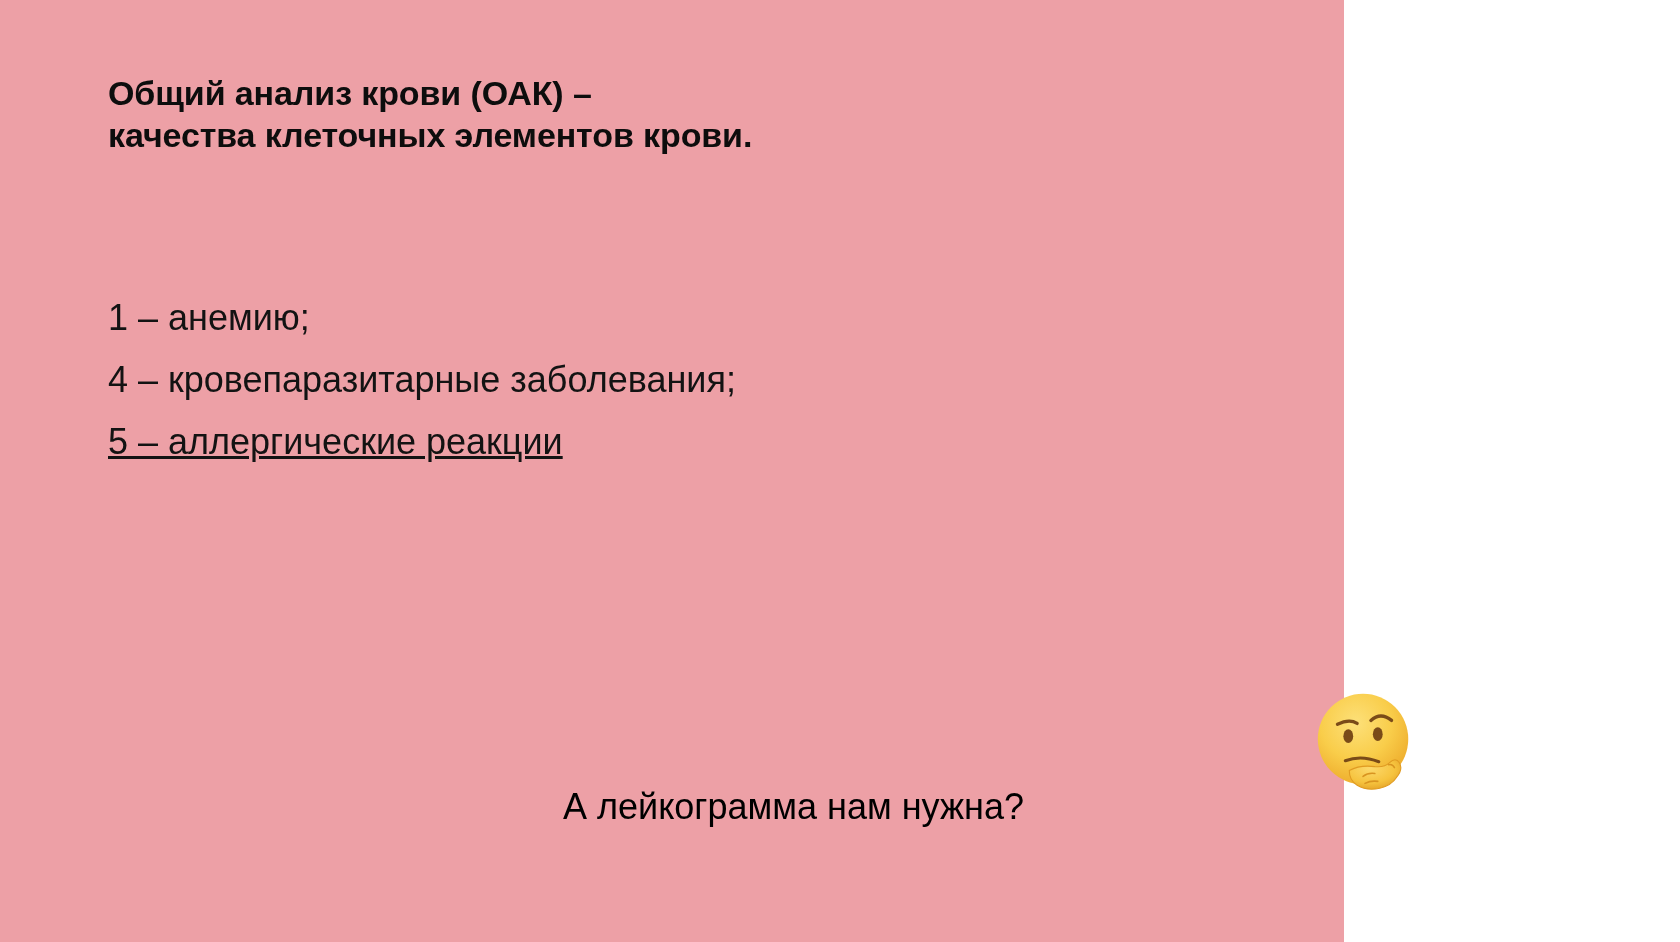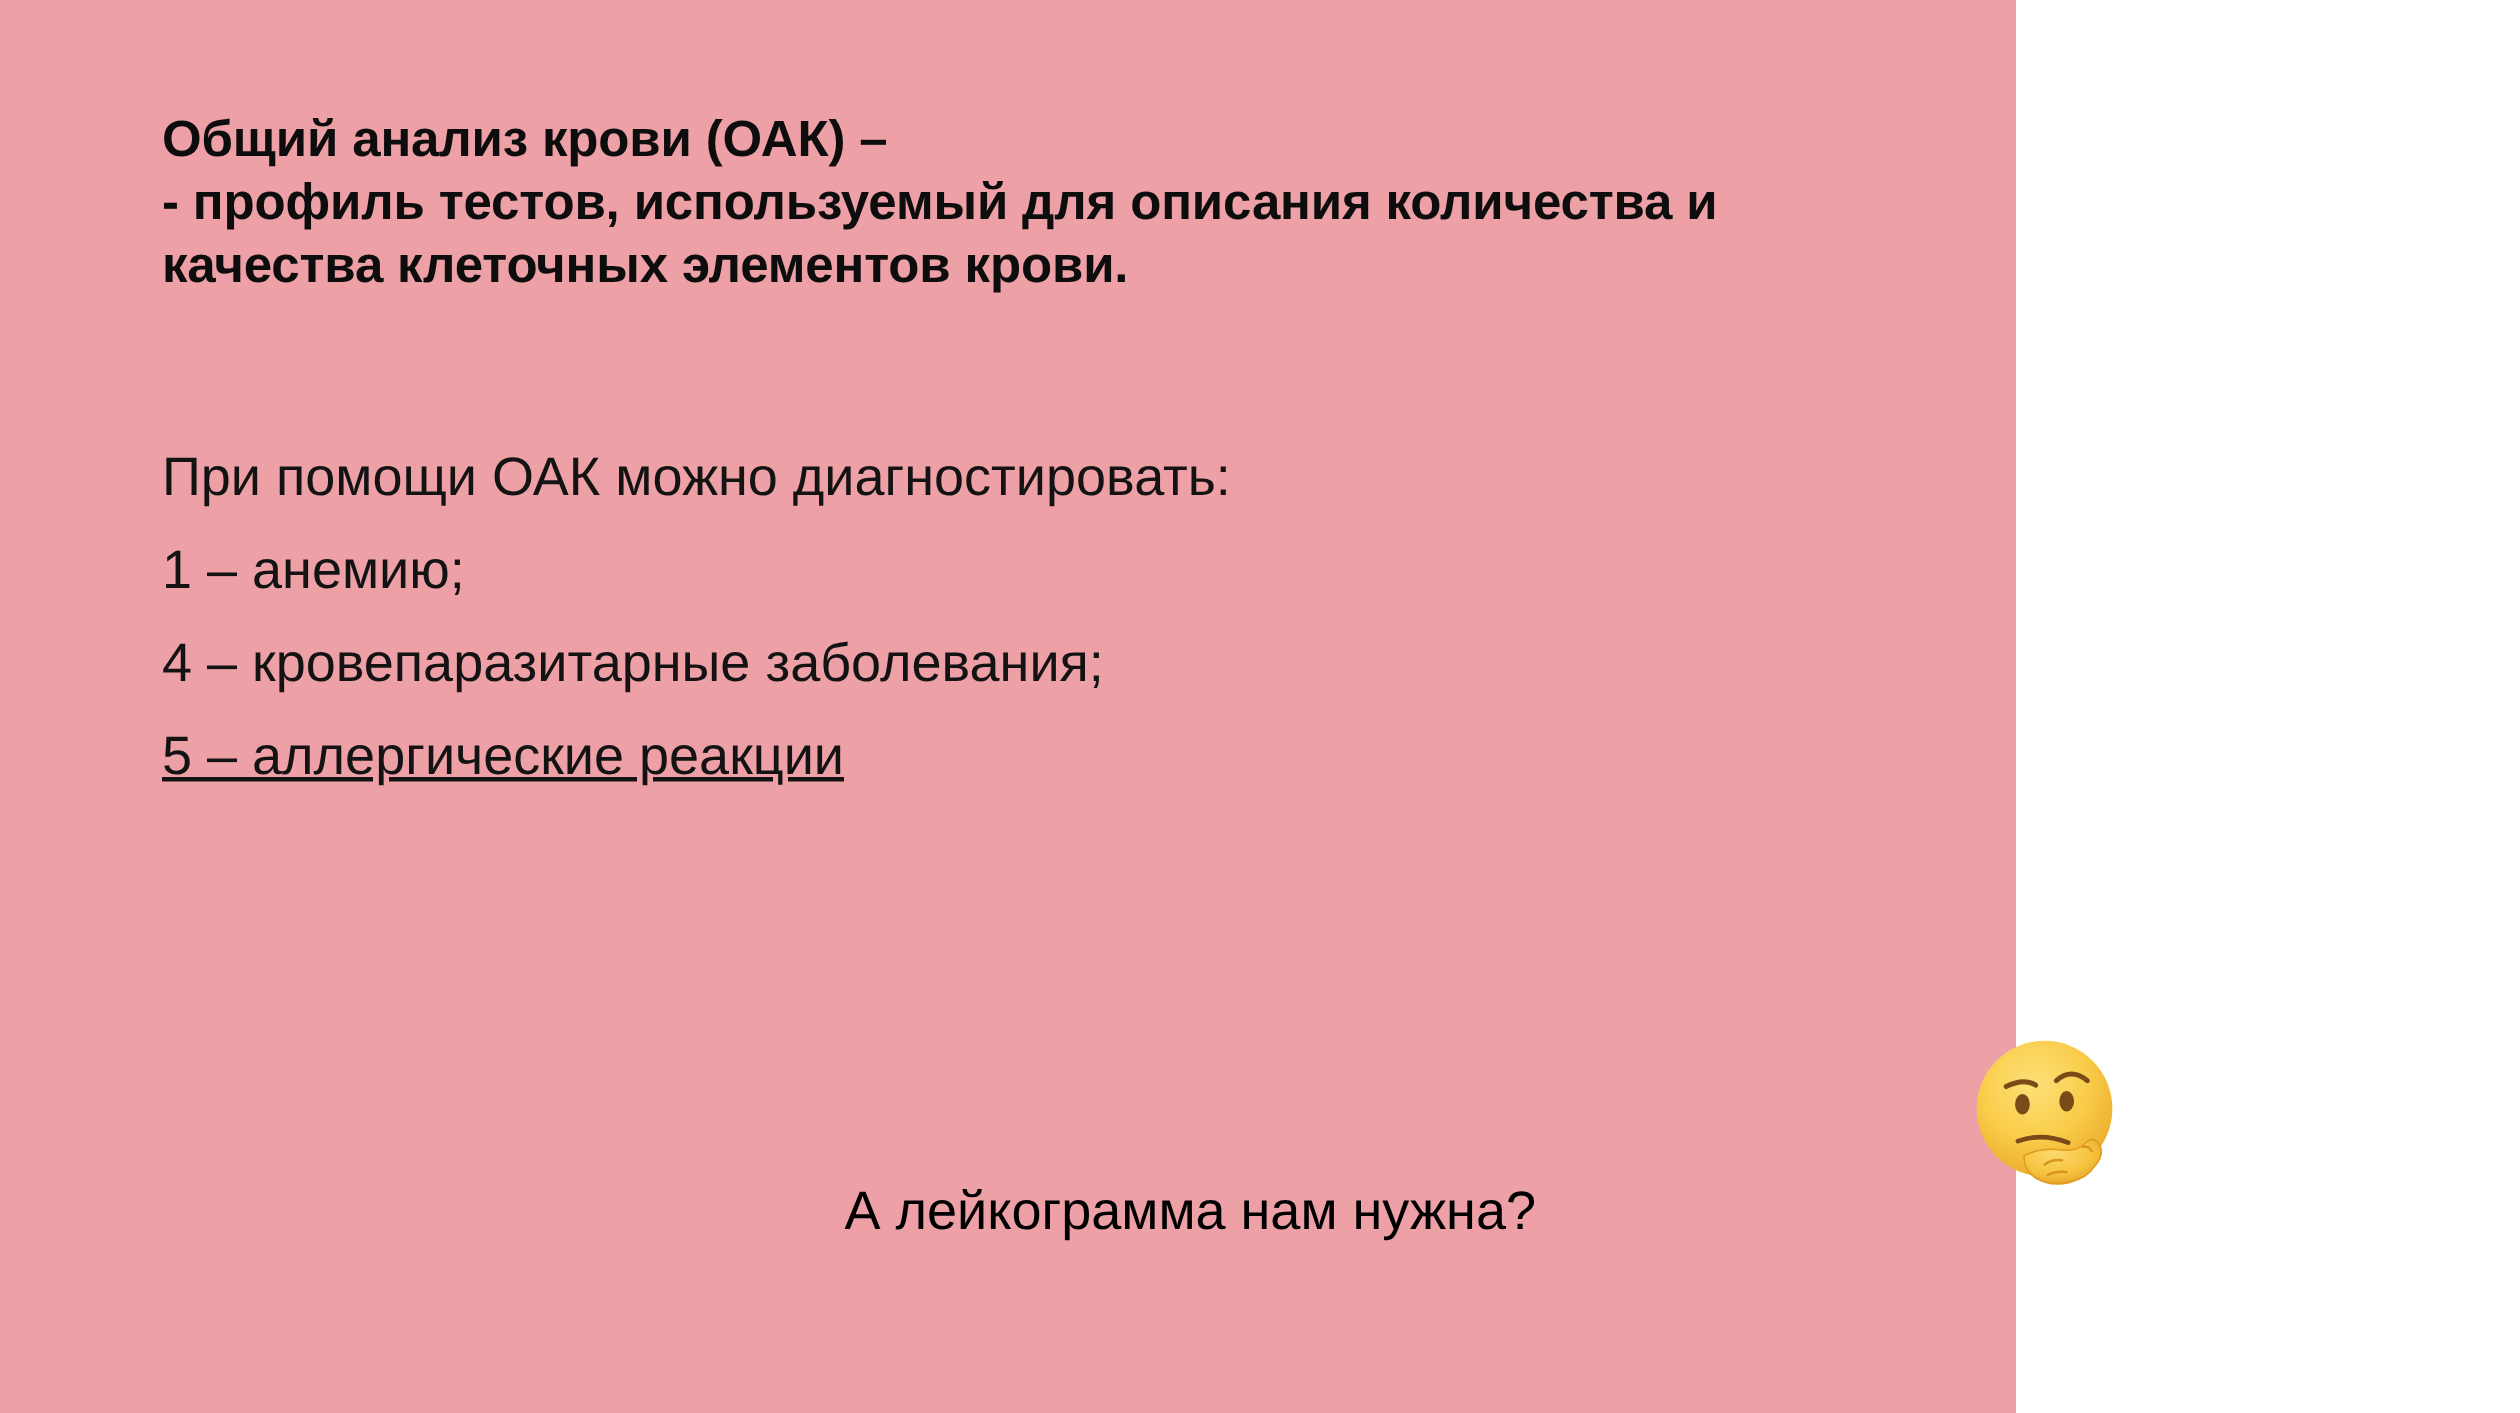--- a/index.html
+++ b/index.html
@@ -89,26 +89,24 @@
     height: 118px;
   }
 </style>
 </head>
 <body>
 
 <div id="slide" style="background: rgb(237, 160, 166);">
 
   <div id="title-block">
     <div class="title-line">Общий анализ крови (ОАК) –</div>
-    <div class="title-line">- профиль тестов, используемый для описания количества и</div>
     <div class="title-line">качества клеточных элементов крови.</div>
   </div>
 
   <div id="body-block">
-    <div class="body-line body-intro">При помощи ОАК можно диагностировать:</div>
     <div class="body-line list-item">1 – анемию;</div>
     <div class="body-line list-item">4 – кровепаразитарные заболевания;</div>
     <div class="body-line list-item">5 – аллергические реакции</div>
   </div>
 
   <div id="question-line">А лейкограмма нам нужна?</div>
 
   <div id="thinking-emoji">
     <svg viewBox="0 0 120 120" xmlns="http://www.w3.org/2000/svg" aria-hidden="true">
       <defs>

